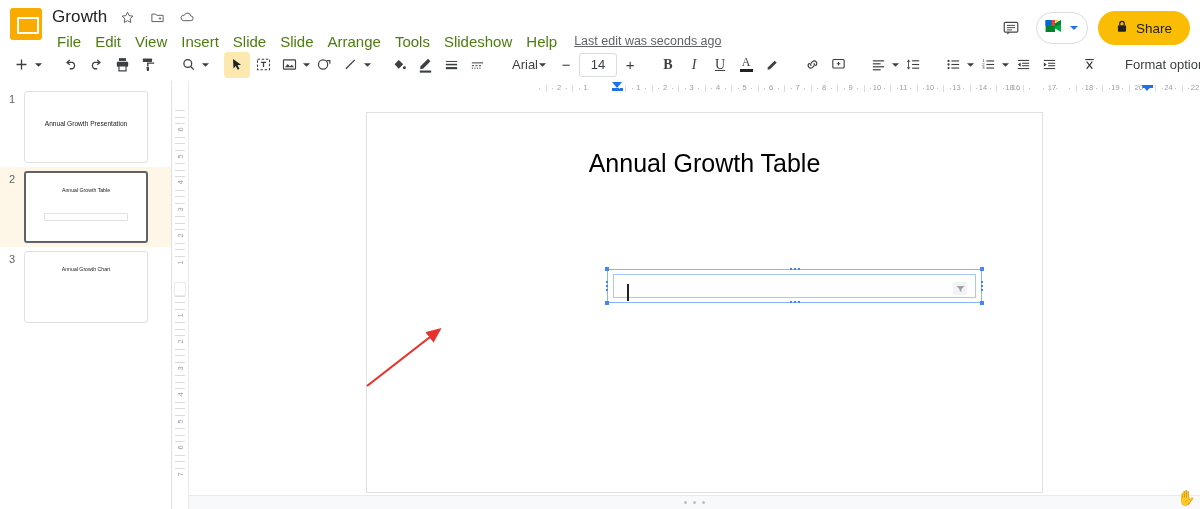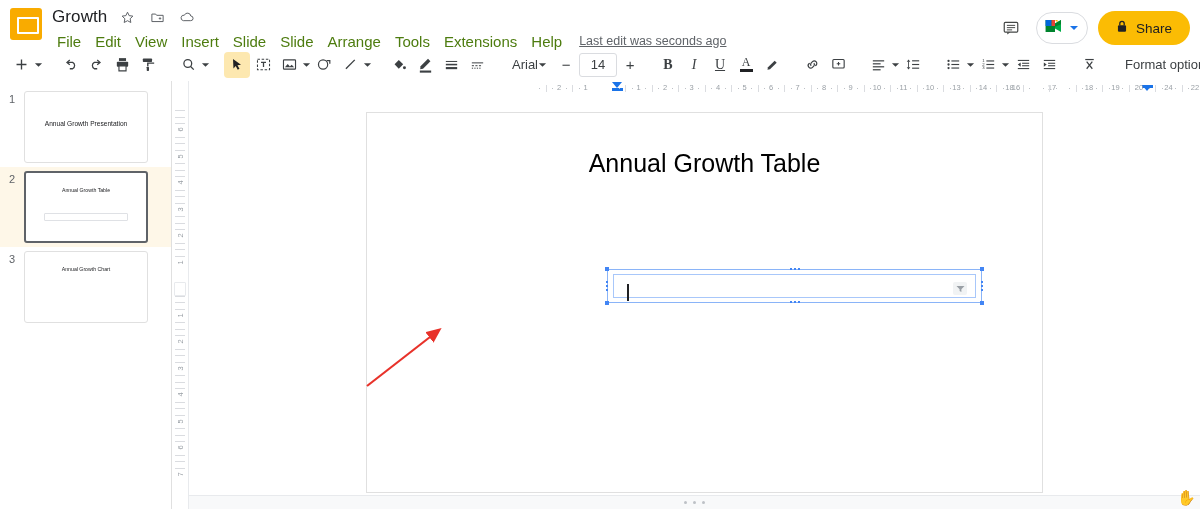--- a/index.html
+++ b/index.html
@@ -136,21 +136,21 @@
       </div>
       <div class="menurow">
         <span class="menuitem">File</span>
         <span class="menuitem">Edit</span>
         <span class="menuitem">View</span>
         <span class="menuitem">Insert</span>
         <span class="menuitem">Slide</span>
         <span class="menuitem">Slide</span>
         <span class="menuitem">Arrange</span>
         <span class="menuitem">Tools</span>
-        <span class="menuitem">Extensions</span>
+        <span class="menuitem">Slideshow</span>
         <span class="menuitem">Help</span>
         <span class="lastedit">Last edit was seconds ago</span>
       </div>
     </div>
 
     <div class="topright">
       <div class="iconbtn">
         <svg width="18" height="18" viewBox="0 0 24 24" fill="none" stroke="#444746" stroke-width="1.6">
             <rect x="3" y="4.5" width="18" height="13" rx="1.5"></rect>
             <path d="M7 17.5v3l4-3" fill="#444746" stroke="none"></path>

